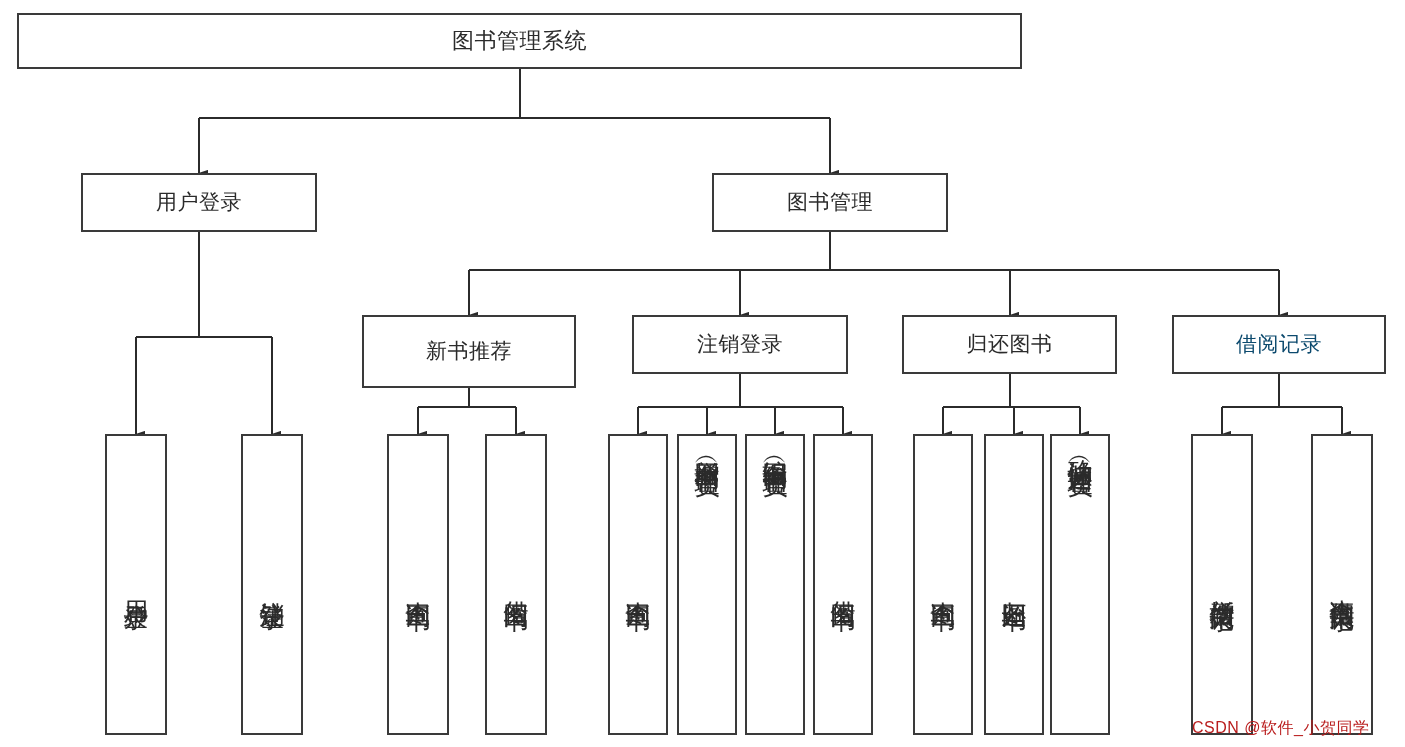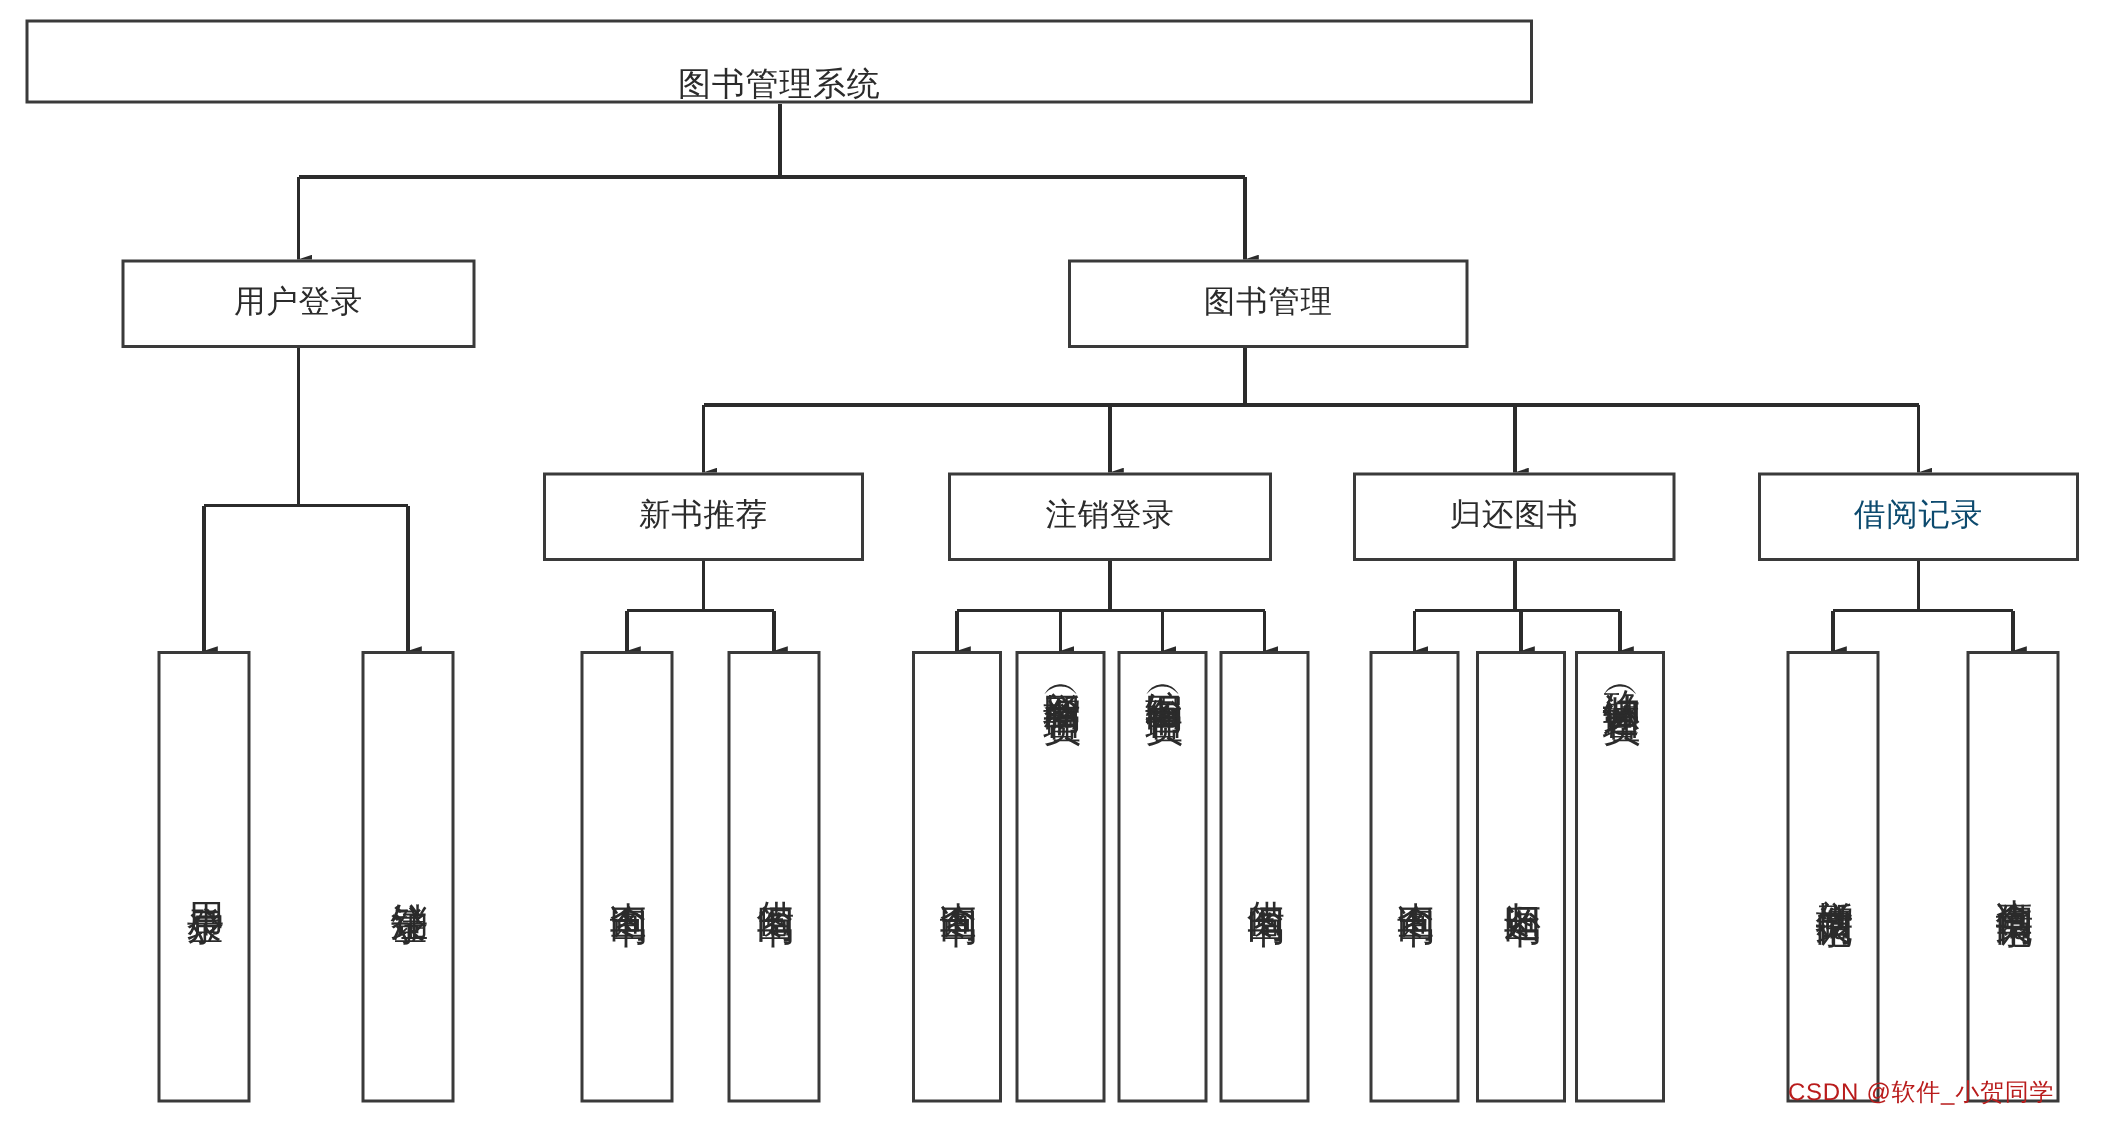--- a/index.html
+++ b/index.html
@@ -133,30 +133,30 @@
         <g>
           <line x1="1279" y1="374" x2="1279" y2="407" stroke="#2b2b2b" stroke-width="2.4" shape-rendering="crispEdges"></line>
           <line x1="1222" y1="407" x2="1342" y2="407" stroke="#2b2b2b" stroke-width="2.4" shape-rendering="crispEdges"></line>
           <line x1="1222" y1="407" x2="1222" y2="434" stroke="#2b2b2b" stroke-width="2.4" shape-rendering="crispEdges" marker-end="url(#arrowhead)"></line>
           <line x1="1342" y1="407" x2="1342" y2="434" stroke="#2b2b2b" stroke-width="2.4" shape-rendering="crispEdges" marker-end="url(#arrowhead)"></line>
         </g>
       </g>
   </svg>
 
   <div id="node-layer">
-      <div class="node horizontal root" style="left: 17px; top: 13px; width: 1005px; height: 56px; border-color: rgb(58, 58, 58); background: rgb(255, 255, 255); align-items: flex-end;">
+      <div class="node horizontal root" style="left: 17px; top: 13px; width: 1005px; height: 56px; border-color: rgb(58, 58, 58); background: rgb(255, 255, 255);">
         <span class="node-label" style="color: rgb(43, 43, 43);">图书管理系统</span>
       </div>
       <div class="node horizontal" style="left: 81px; top: 173px; width: 236px; height: 59px; border-color: rgb(58, 58, 58); background: rgb(255, 255, 255);">
         <span class="node-label" style="color: rgb(43, 43, 43);">用户登录</span>
       </div>
-      <div class="node horizontal" style="left: 712px; top: 173px; width: 267px; height: 59px; border-color: rgb(58, 58, 58); background: rgb(255, 255, 255);">
+      <div class="node horizontal" style="left: 712px; top: 173px; width: 236px; height: 59px; border-color: rgb(58, 58, 58); background: rgb(255, 255, 255);">
         <span class="node-label" style="color: rgb(43, 43, 43);">图书管理</span>
       </div>
-      <div class="node horizontal" style="left: 362px; top: 315px; width: 214px; height: 59px; border-color: rgb(58, 58, 58); background: rgb(255, 255, 255);">
+      <div class="node horizontal" style="left: 362px; top: 315px; width: 214px; height: 73px; border-color: rgb(58, 58, 58); background: rgb(255, 255, 255);">
         <span class="node-label" style="color: rgb(43, 43, 43);">新书推荐</span>
       </div>
       <div class="node horizontal" style="left: 632px; top: 315px; width: 216px; height: 59px; border-color: rgb(58, 58, 58); background: rgb(255, 255, 255);">
         <span class="node-label" style="color: rgb(43, 43, 43);">注销登录</span>
       </div>
       <div class="node horizontal" style="left: 902px; top: 315px; width: 215px; height: 59px; border-color: rgb(58, 58, 58); background: rgb(255, 255, 255);">
         <span class="node-label" style="color: rgb(43, 43, 43);">归还图书</span>
       </div>
       <div class="node horizontal" style="left: 1172px; top: 315px; width: 214px; height: 59px; border-color: rgb(58, 58, 58); background: rgb(255, 255, 255);">
         <span class="node-label" style="color: #0c4a6e;">借阅记录</span>

